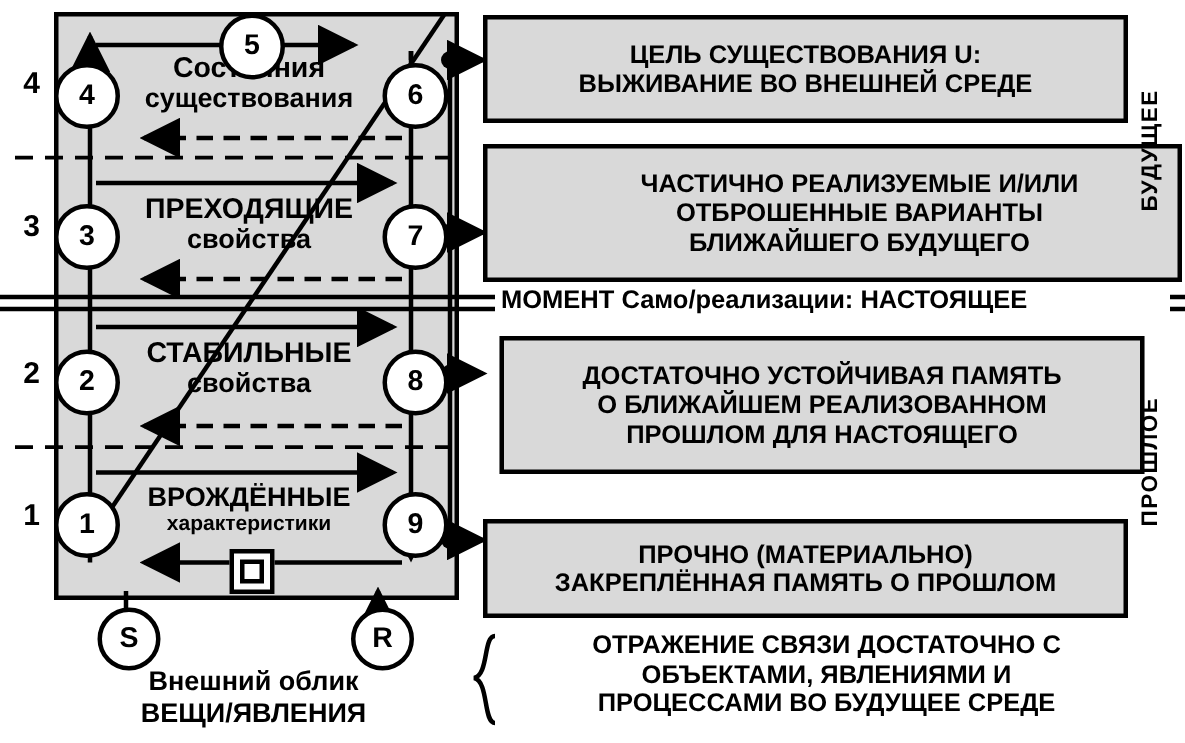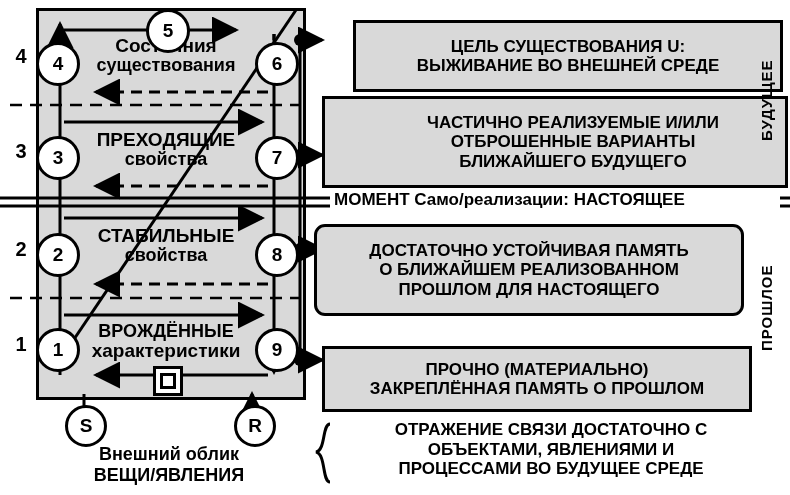--- a/index.html
+++ b/index.html
@@ -118,21 +118,21 @@
     <div style="font-size:18px;">свойства</div>
   </div>
 
   <div class="abs blocklabel" style="left:46px;top:226px;width:240px;font-size:19px;">
     <div>СТАБИЛЬНЫЕ</div>
     <div style="font-size:18px;">свойства</div>
   </div>
 
   <div class="abs blocklabel" style="left:44px;top:322px;width:244px;font-size:18px;">
     <div>ВРОЖДЁННЫЕ</div>
-    <div style="font-size:19px;">характеристики</div>
+    <div style="font-size:14px;">характеристики</div>
   </div>
 
   <div class="abs circ" style="left:146px;top:9px;width:38px;height:38px;">
       <span>5</span>
     </div>
   <div class="abs circ" style="left:36px;top:42px;width:38px;height:38px;">
       <span>4</span>
     </div>
   <div class="abs circ" style="left:255px;top:42px;width:38px;height:38px;">
       <span>6</span>
@@ -163,36 +163,36 @@
       <span>S</span>
     </div>
   <div class="abs circ" style="left:234px;top:405px;width:36px;height:36px;">
       <span>R</span>
     </div>
 
   <div class="abs" style="left:153px;top:366px;width:24px;height:24px;border:3px solid #000;background:#fff;">
     <div style="position:absolute;left:4px;top:4px;width:10px;height:10px;border:3px solid #000;"></div>
   </div>
 
-  <div class="abs rbox" style="left:322px;top:20px;width:424px;height:66px;font-size:17px;margin-left:31px;">
+  <div class="abs rbox" style="left:322px;top:10px;width:424px;height:66px;font-size:17px;">
     <div>
       <div>ЦЕЛЬ СУЩЕСТВОВАНИЯ U:</div>
       <div>ВЫЖИВАНИЕ ВО ВНЕШНЕЙ СРЕДЕ</div>
     </div>
   </div>
 
   <div class="abs rbox" style="left:322px;top:96px;width:424px;height:86px;font-size:17px;padding-left:36px;">
     <div>
       <div>ЧАСТИЧНО РЕАЛИЗУЕМЫЕ И/ИЛИ</div>
       <div>ОТБРОШЕННЫЕ ВАРИАНТЫ</div>
       <div>БЛИЖАЙШЕГО БУДУЩЕГО</div>
     </div>
   </div>
 
-  <div class="abs rbox" style="left:314px;top:224px;width:424px;height:86px;font-size:17px;border-radius:11px;">
+  <div class="abs rbox" style="left:333px;top:224px;width:424px;height:86px;font-size:17px;">
     <div>
       <div>ДОСТАТОЧНО УСТОЙЧИВАЯ ПАМЯТЬ</div>
       <div>О БЛИЖАЙШЕМ РЕАЛИЗОВАННОМ</div>
       <div>ПРОШЛОМ ДЛЯ НАСТОЯЩЕГО</div>
     </div>
   </div>
 
   <div class="abs rbox" style="left:322px;top:330px;width:424px;height:60px;font-size:17px;margin-top:16px;">
     <div>
       <div>ПРОЧНО (МАТЕРИАЛЬНО)</div>

